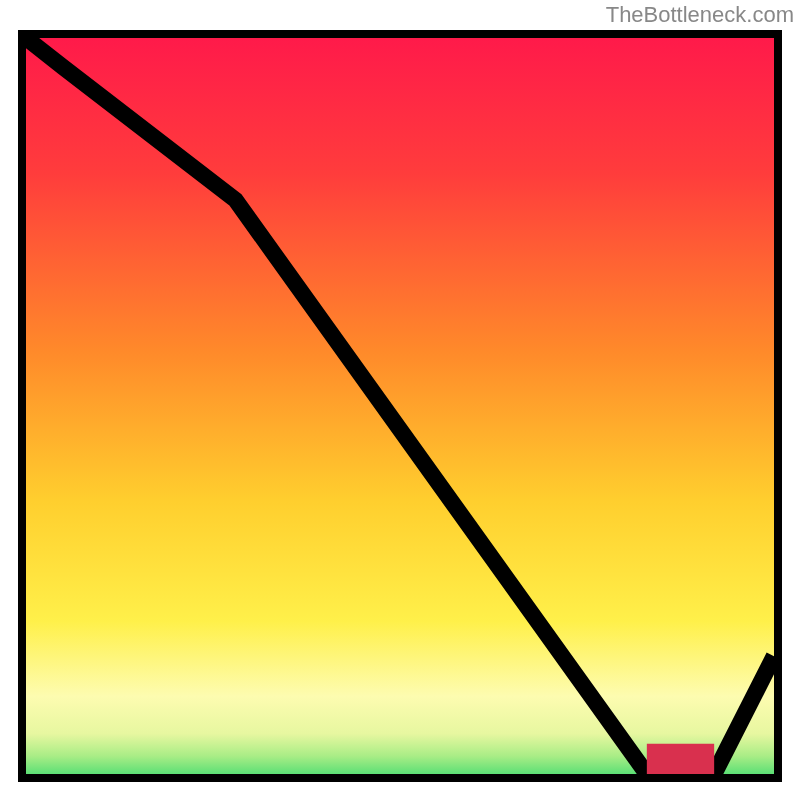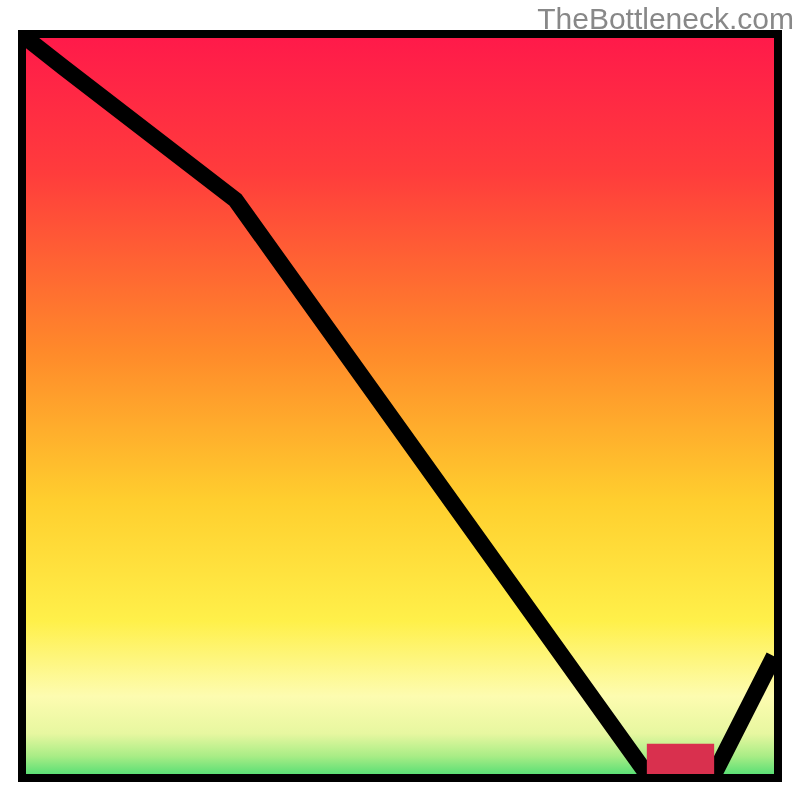--- a/index.html
+++ b/index.html
@@ -14,21 +14,21 @@
   .wrap {
     position: relative;
     width: 800px;
     height: 800px;
   }
   .watermark {
     position: absolute;
     top: 2px;
     right: 6px;
     color: #888888;
-    font-size: 30px;
+    font-size: 22px;
     z-index: 5;
   }
   .plot-outer {
     position: absolute;
     left: 18px;
     top: 30px;
     width: 764px;
     height: 752px;
     background: #000000;
   }

